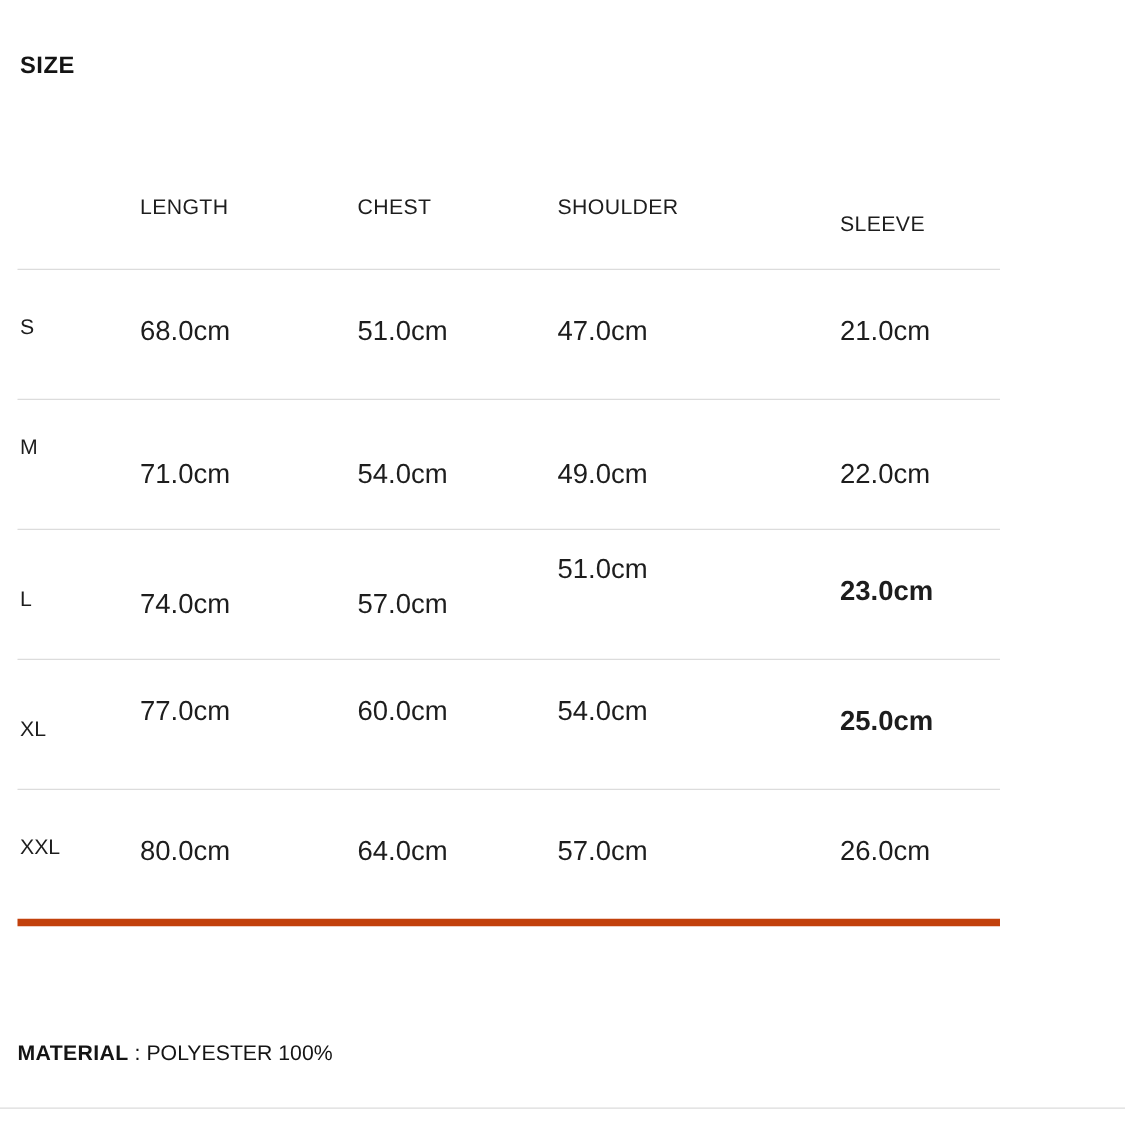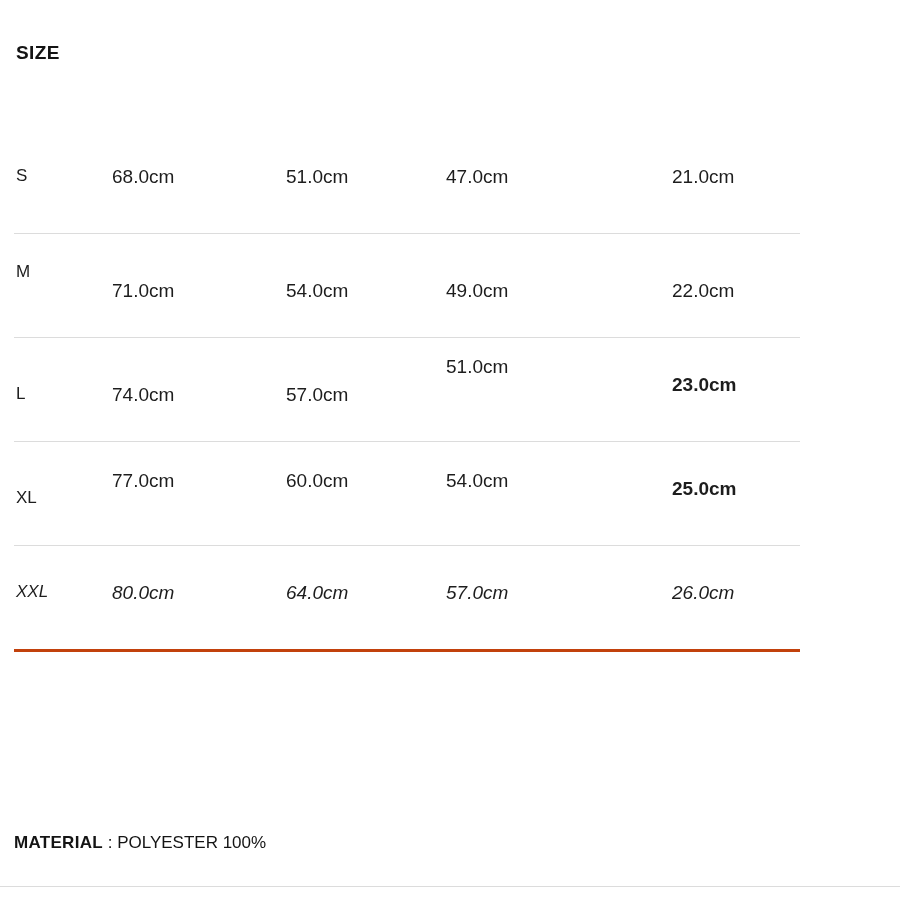--- a/index.html
+++ b/index.html
@@ -37,26 +37,25 @@
   }
   .row {
     position: relative;
     height: 103px;
     border-bottom: 1px solid #dcdcdc;
   }
   .row.header {
     height: 85px;
   }
   .row.last {
-    border-bottom: 3px solid #c2410c;
-    font-style: italic;
+    border-bottom: 6px solid #c2410c;
   }
   .cell {
     position: absolute;
-    font-size: 19px;
+    font-size: 22px;
     color: #1d1d1d;
     white-space: nowrap;
   }
   .cell.label {
     left: 2px;
     font-size: 17px;
   }
   .col-0 { left: 2px; }
   .col-1 { left: 98px; }
   .col-2 { left: 272px; }
@@ -108,20 +107,26 @@
 </style>
 </head>
 <body>
 
 <div class="page">
 
   <div class="size-heading">SIZE</div>
 
   <div class="size-table">
 
+    <div class="row header">
+      <div class="hcell h-len">LENGTH</div>
+      <div class="hcell h-chest">CHEST</div>
+      <div class="hcell h-shou">SHOULDER</div>
+      <div class="hcell h-slee">SLEEVE</div>
+    </div>
 
     <div class="row">
       <div class="cell label col-0 v-b">S</div>
       <div class="cell col-1 v-b">68.0cm</div>
       <div class="cell col-2 v-b">51.0cm</div>
       <div class="cell col-3 v-b">47.0cm</div>
       <div class="cell col-4 v-b">21.0cm</div>
     </div>
 
     <div class="row">

